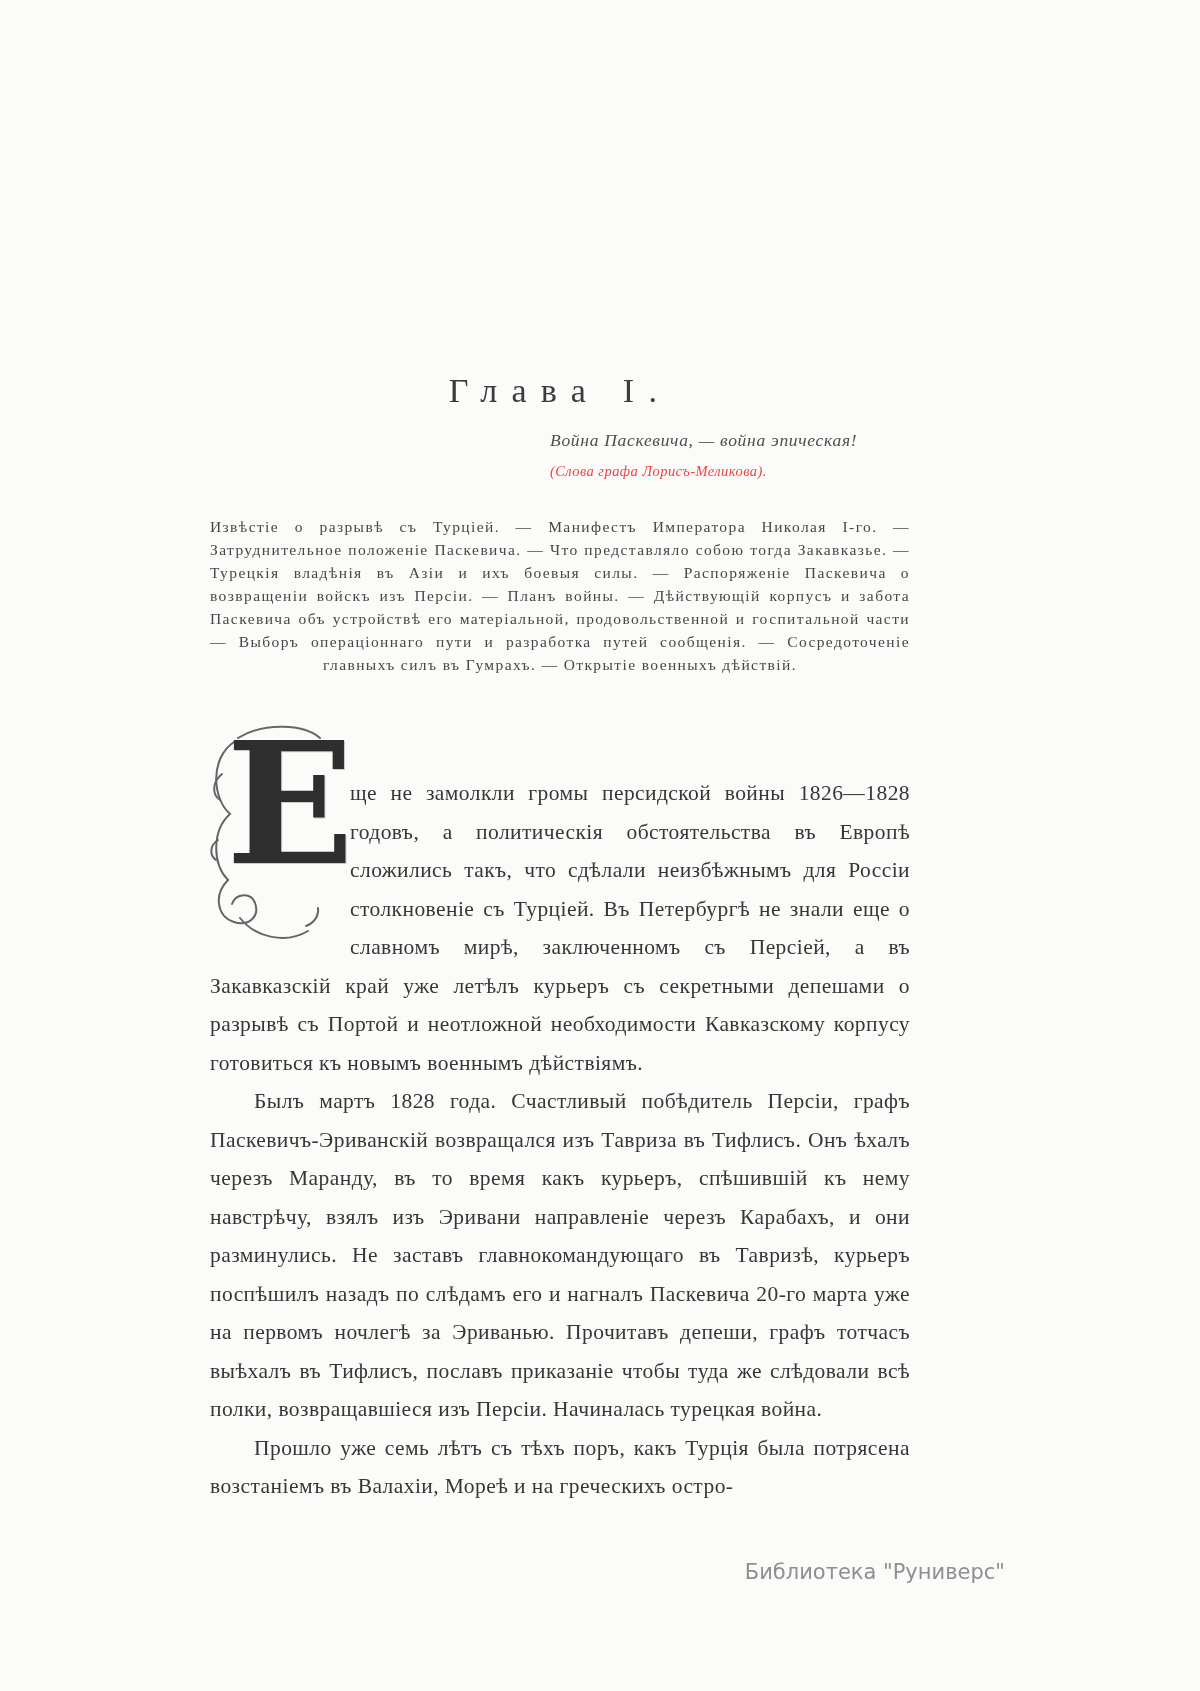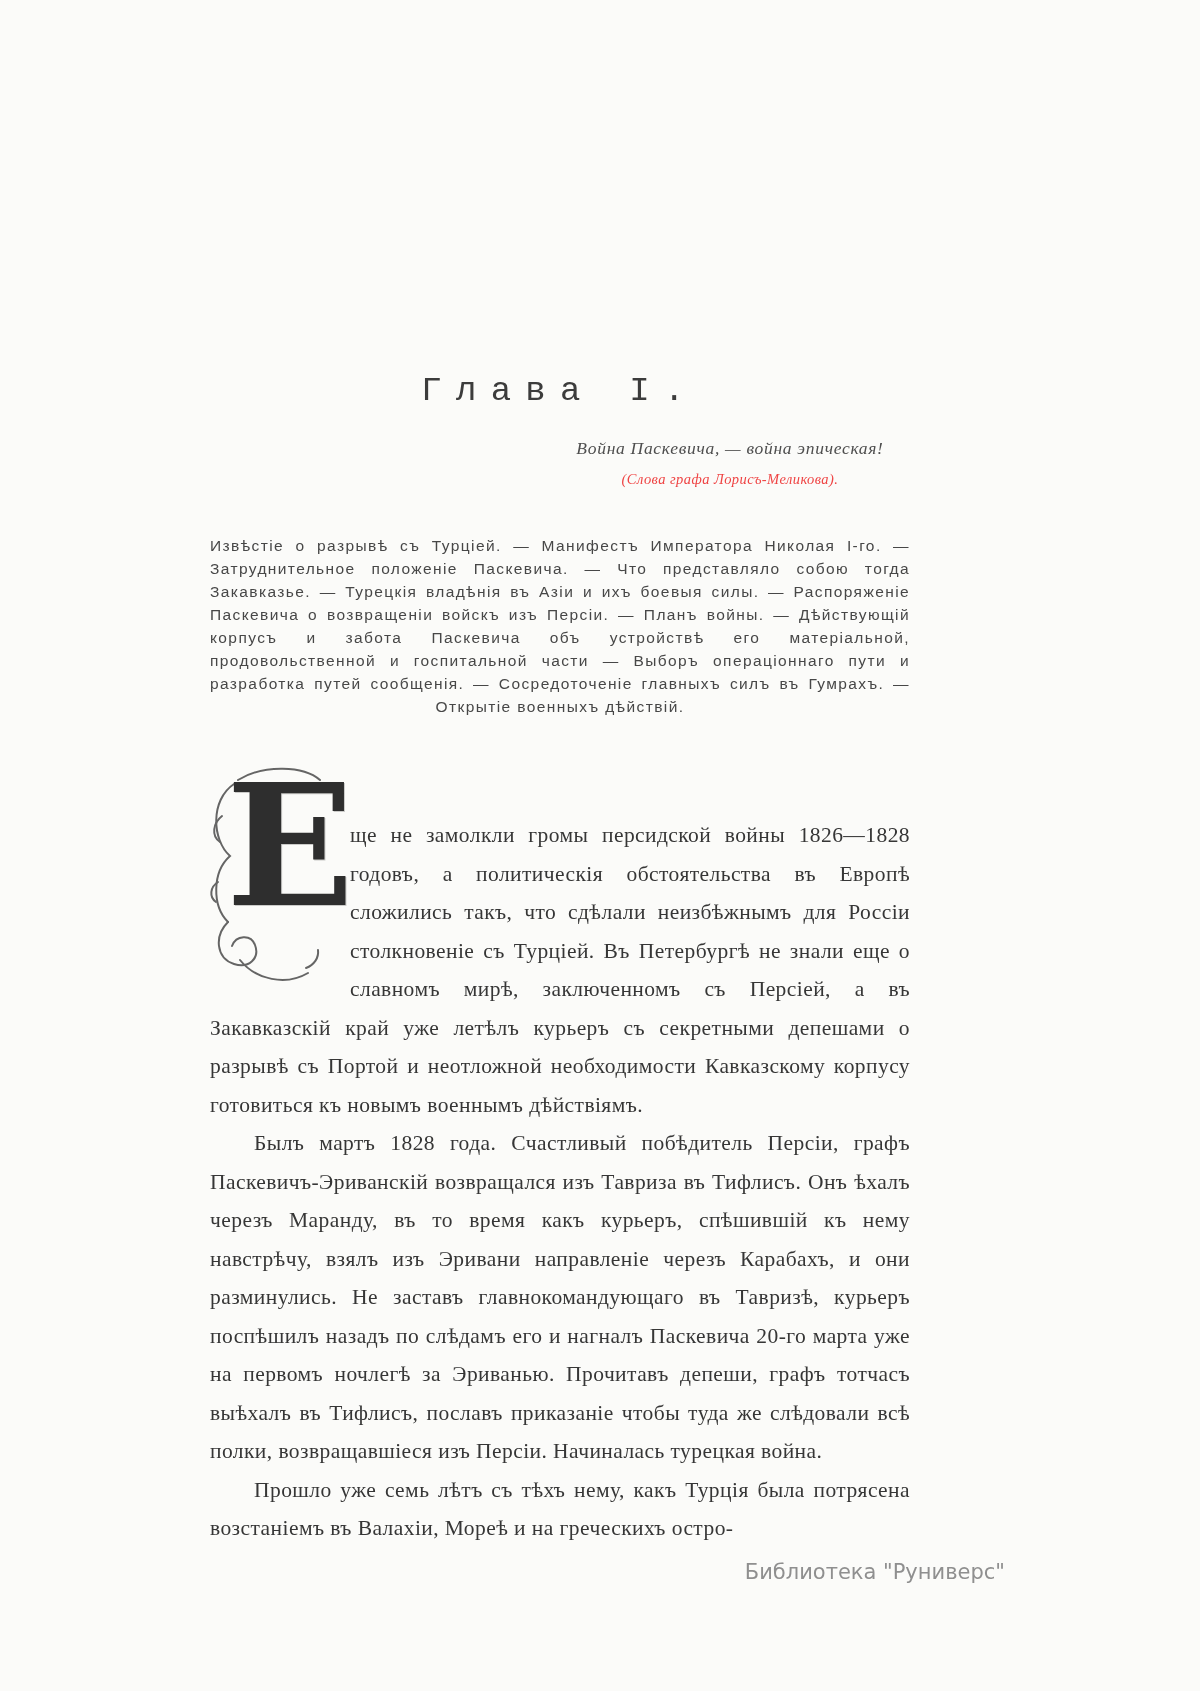--- a/index.html
+++ b/index.html
@@ -24,49 +24,49 @@
     width: 700px;
     padding-top: 372px;
   }
   .title {
     margin: 0;
     text-align: center;
     font-size: 34px;
     font-weight: 500;
     letter-spacing: 0.42em;
     color: #3c3c3c;
-    font-family: Liberation Mono, monospace;
+    font-family: Liberation Serif, serif;
   }
   .epigraph {
-    margin-top: 28px;
+    margin-top: 20px;
     margin-left: 340px;
     width: 360px;
-    text-align: center;
+    text-align: left;
     font-style: italic;
   }
   .epigraph-quote {
     font-size: 17.5px;
     letter-spacing: 0.04em;
     color: #4e4e4e;
   }
   .epigraph-attrib {
     margin-top: 12px;
     font-size: 14.5px;
     letter-spacing: 0.03em;
     color: #ef4444;
   }
   .summary {
-    margin-top: 46px;
+    margin-top: 35px;
     font-size: 15.5px;
     line-height: 23px;
     letter-spacing: 0.09em;
     text-align: justify;
     text-align-last: center;
     color: #474747;
-    font-family: Liberation Sans, sans-serif;
+    font-family: Liberation Serif, serif;
   }
   .body-text {
     margin-top: 98px;
     font-size: 21.5px;
     line-height: 38.5px;
     letter-spacing: 0.02em;
     text-align: justify;
     color: #363636;
   }
   .body-text p {
@@ -139,19 +139,19 @@
               <path d="M24,128 c-8,5 -9,15 -2,20"></path>
               <path d="M112,214 c8,-3 13,-10 12,-18"></path>
             </g>
           </svg>
           <span class="dropletter">Е</span>
         </span><span>ще не замолкли громы персидской войны 1826—1828 годовъ, а политическія обстоятельства въ Европѣ сложились такъ, что сдѣлали неизбѣжнымъ для Россіи столкновеніе съ Турціей. Въ Петербургѣ не знали еще о славномъ мирѣ, заключенномъ съ Персіей, а въ Закавказскій край уже летѣлъ курьеръ съ секретными депешами о разрывѣ съ Портой и неотложной необходимости Кавказскому корпусу готовиться къ новымъ военнымъ дѣйствіямъ.</span>
       </p>
 
       <p class="indent"><span>Былъ мартъ 1828 года. Счастливый побѣдитель Персіи, графъ Паскевичъ-Эриванскій возвращался изъ Тавриза въ Тифлисъ. Онъ ѣхалъ черезъ Маранду, въ то время какъ курьеръ, спѣшившій къ нему навстрѣчу, взялъ изъ Эривани направленіе черезъ Карабахъ, и они разминулись. Не заставъ главнокомандующаго въ Тавризѣ, курьеръ поспѣшилъ назадъ по слѣдамъ его и нагналъ Паскевича 20-го марта уже на первомъ ночлегѣ за Эриванью. Прочитавъ депеши, графъ тотчасъ выѣхалъ въ Тифлисъ, пославъ приказаніе чтобы туда же слѣдовали всѣ полки, возвращавшіеся изъ Персіи. Начиналась турецкая война.</span></p>
 
-      <p class="indent"><span>Прошло уже семь лѣтъ съ тѣхъ нему, какъ Турція была потрясена возстаніемъ въ Валахіи, Мореѣ и на греческихъ остро-</span></p>
+      <p class="indent"><span>Прошло уже семь лѣтъ съ тѣхъ поръ, какъ Турція была потрясена возстаніемъ въ Валахіи, Мореѣ и на греческихъ остро-</span></p>
 
     </div>
   </div>
 
   <div class="watermark">Библиотека "Руниверс"</div>
 </div>
 
 </body></html>

